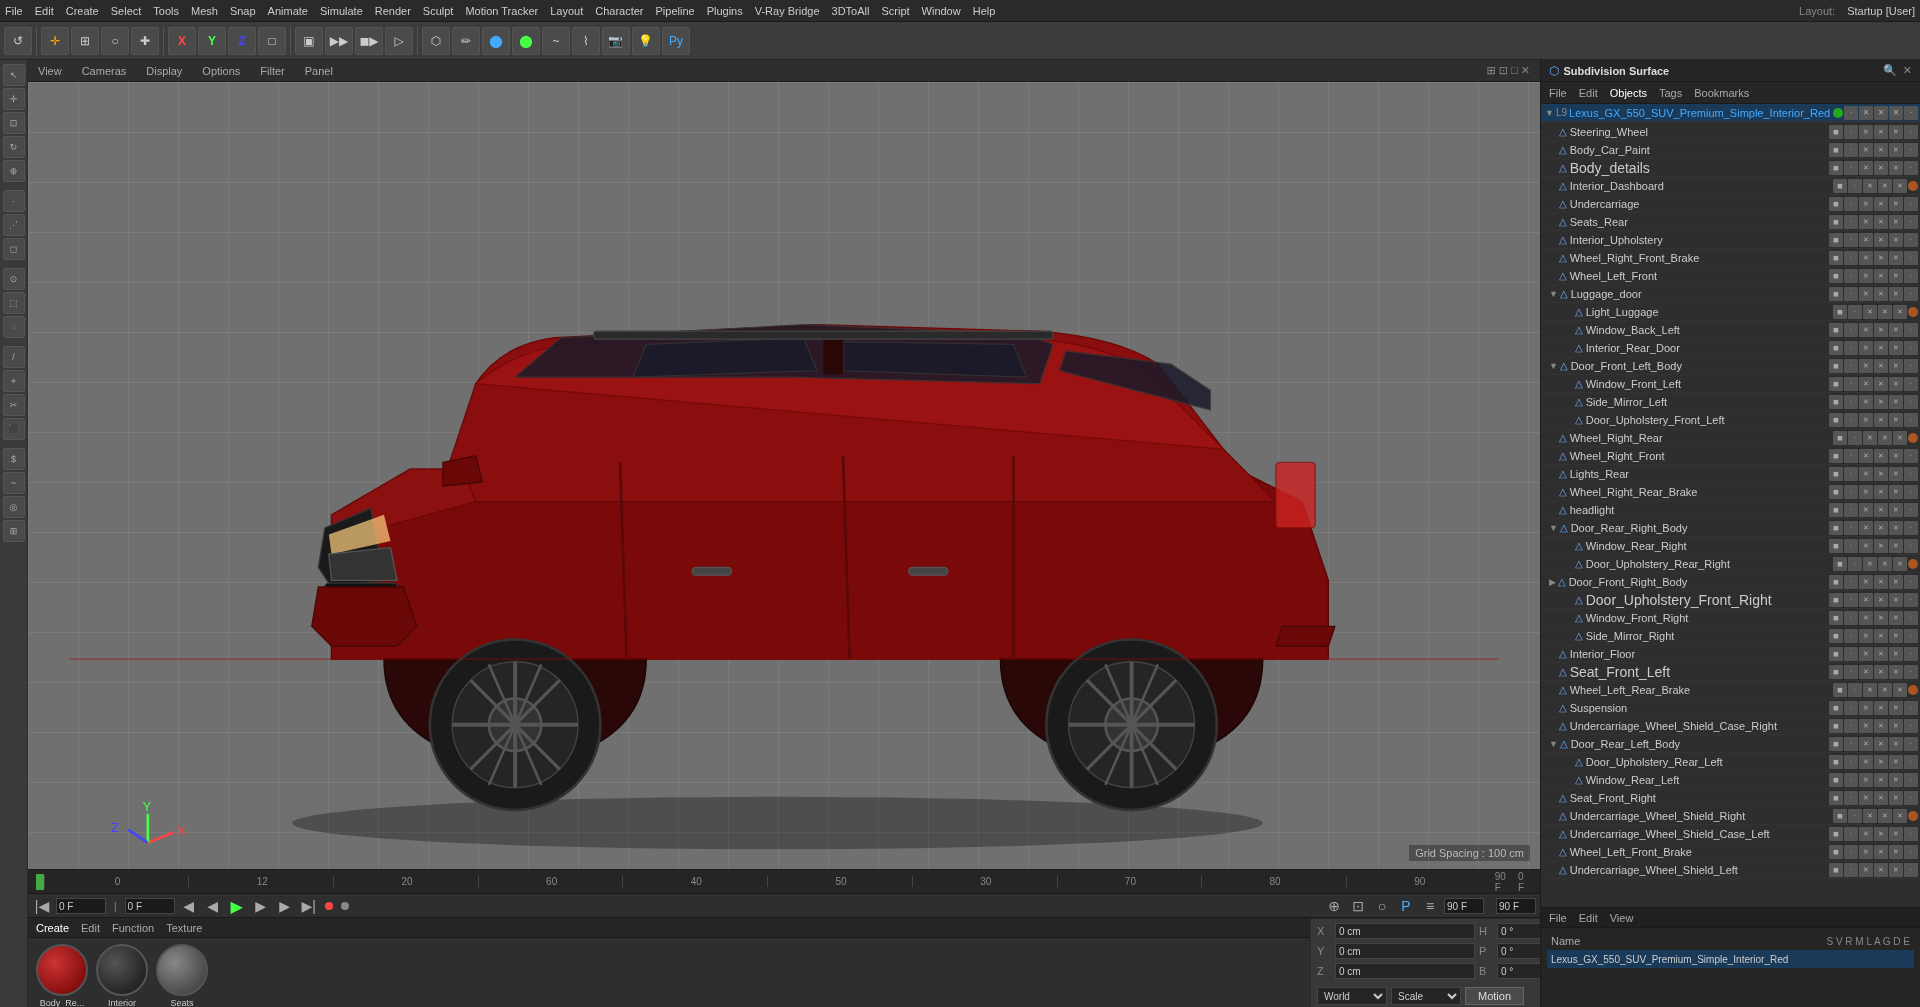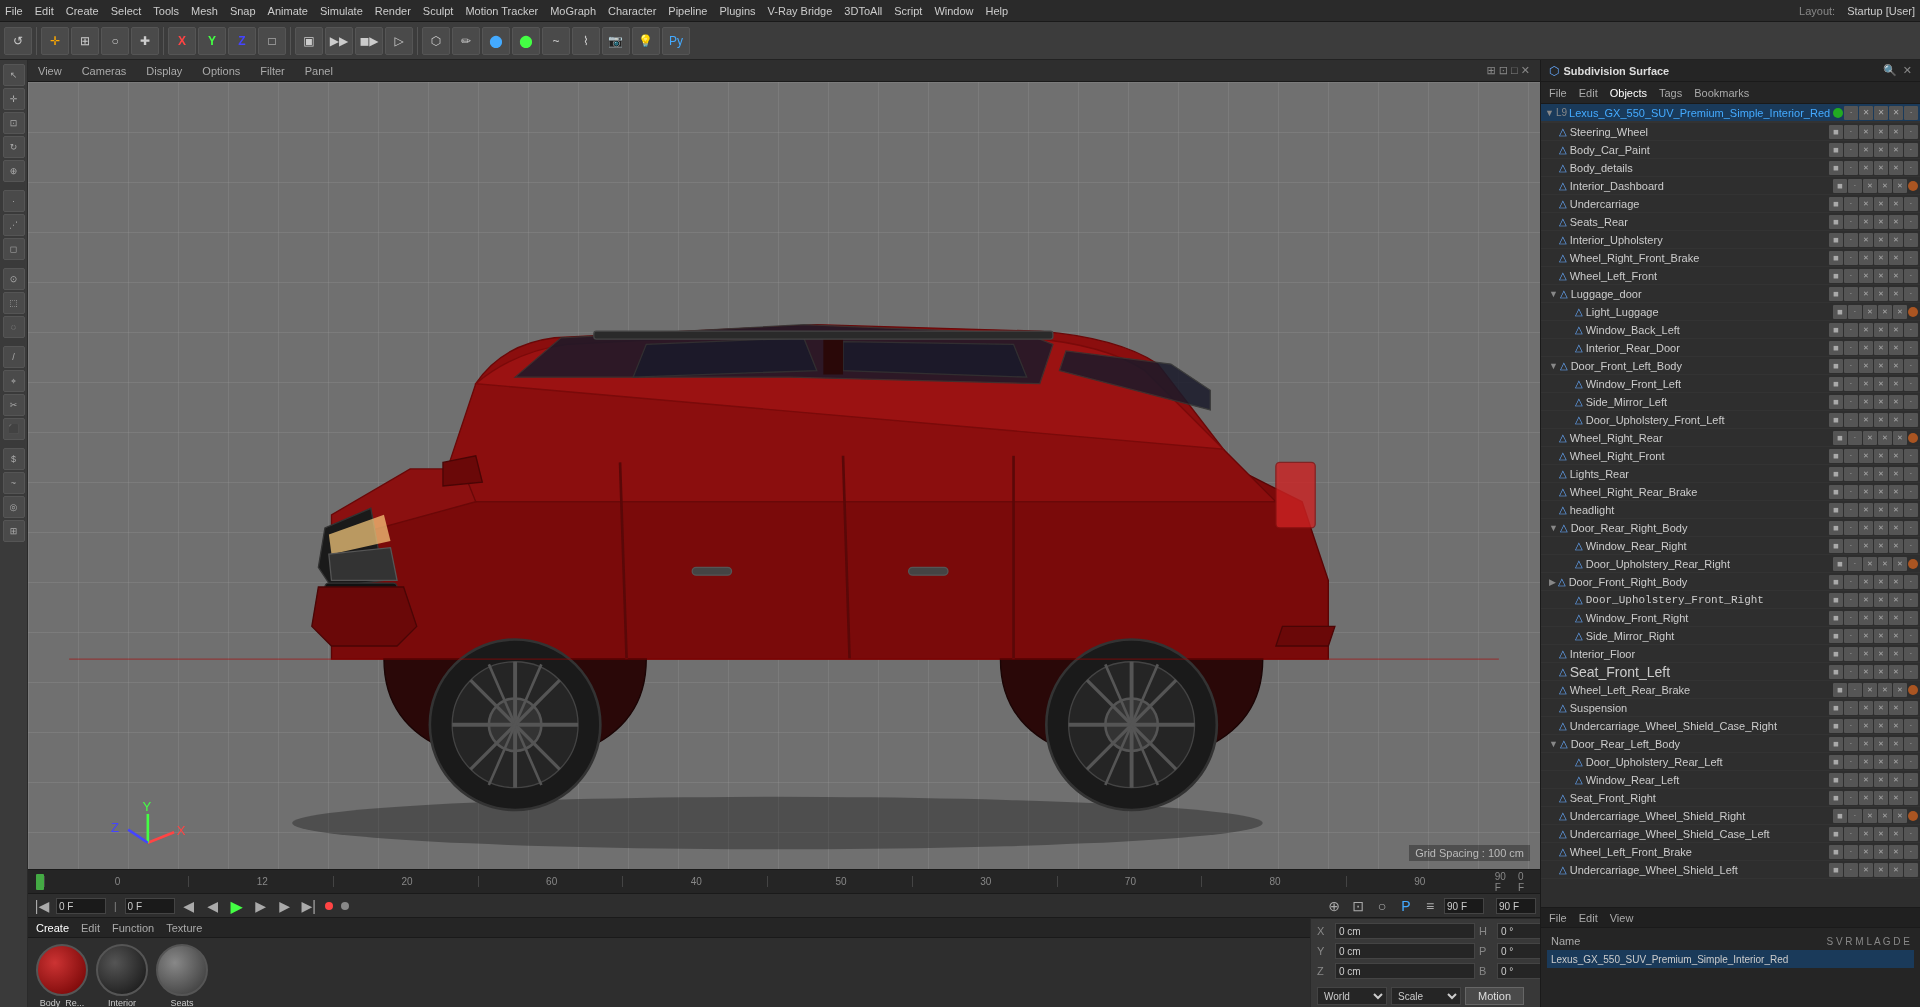--- a/index.html
+++ b/index.html
@@ -114,21 +114,21 @@
   <span>Create</span>
   <span>Select</span>
   <span>Tools</span>
   <span>Mesh</span>
   <span>Snap</span>
   <span>Animate</span>
   <span>Simulate</span>
   <span>Render</span>
   <span>Sculpt</span>
   <span>Motion Tracker</span>
-  <span>MoGraph</span>
+  <span>Layout</span>
   <span>Character</span>
   <span>Pipeline</span>
   <span>Plugins</span>
   <span>V-Ray Bridge</span>
   <span>3DToAll</span>
   <span>Script</span>
   <span>Window</span>
   <span>Help</span>
   <span style="flex:1"></span>
   <span style="color:#888;font-size:11px;">Layout:</span>
@@ -464,21 +464,21 @@
             <div class="ti ti-gray" style="font-size:7px;">·</div>
             <div class="ti ti-gray" style="font-size:7px;">✕</div>
             <div class="ti ti-gray" style="font-size:7px;">✕</div>
             <div class="ti ti-gray" style="font-size:7px;">✕</div>
             <div class="ti ti-gray" style="font-size:7px;">·</div>
           </div>
         </div>
         <div class="tree-item" style="padding-left: 8px;">
           <span style="width:10px;display:inline-block;"></span>
           <span style="color:#6af;font-size:10px;margin-right:3px;">△</span>
-          <span style="color:#ccc;font-size:11px;flex:1;">Body_details</span>
+          <span style="color:#ccc;font-size:14px;flex:1;">Body_details</span>
           <div class="tree-icons-right">
             <div class="ti ti-gray" style="font-size:7px;">◼</div>
             <div class="ti ti-gray" style="font-size:7px;">·</div>
             <div class="ti ti-gray" style="font-size:7px;">✕</div>
             <div class="ti ti-gray" style="font-size:7px;">✕</div>
             <div class="ti ti-gray" style="font-size:7px;">✕</div>
             <div class="ti ti-gray" style="font-size:7px;">·</div>
           </div>
         </div>
         <div class="tree-item" style="padding-left: 8px;">
@@ -776,21 +776,21 @@
             <div class="ti ti-gray" style="font-size:7px;">·</div>
             <div class="ti ti-gray" style="font-size:7px;">✕</div>
             <div class="ti ti-gray" style="font-size:7px;">✕</div>
             <div class="ti ti-gray" style="font-size:7px;">✕</div>
             <div class="ti ti-gray" style="font-size:7px;">·</div>
           </div>
         </div>
         <div class="tree-item" style="padding-left: 24px;">
           <span style="width:10px;display:inline-block;"></span>
           <span style="color:#6af;font-size:10px;margin-right:3px;">△</span>
-          <span style="color:#ccc;font-size:11px;flex:1;font-family:Liberation Mono, monospace;">Door_Upholstery_Front_Right</span>
+          <span style="color:#ccc;font-size:14px;flex:1;">Door_Upholstery_Front_Right</span>
           <div class="tree-icons-right">
             <div class="ti ti-gray" style="font-size:7px;">◼</div>
             <div class="ti ti-gray" style="font-size:7px;">·</div>
             <div class="ti ti-gray" style="font-size:7px;">✕</div>
             <div class="ti ti-gray" style="font-size:7px;">✕</div>
             <div class="ti ti-gray" style="font-size:7px;">✕</div>
             <div class="ti ti-gray" style="font-size:7px;">·</div>
           </div>
         </div>
         <div class="tree-item" style="padding-left: 24px;">

